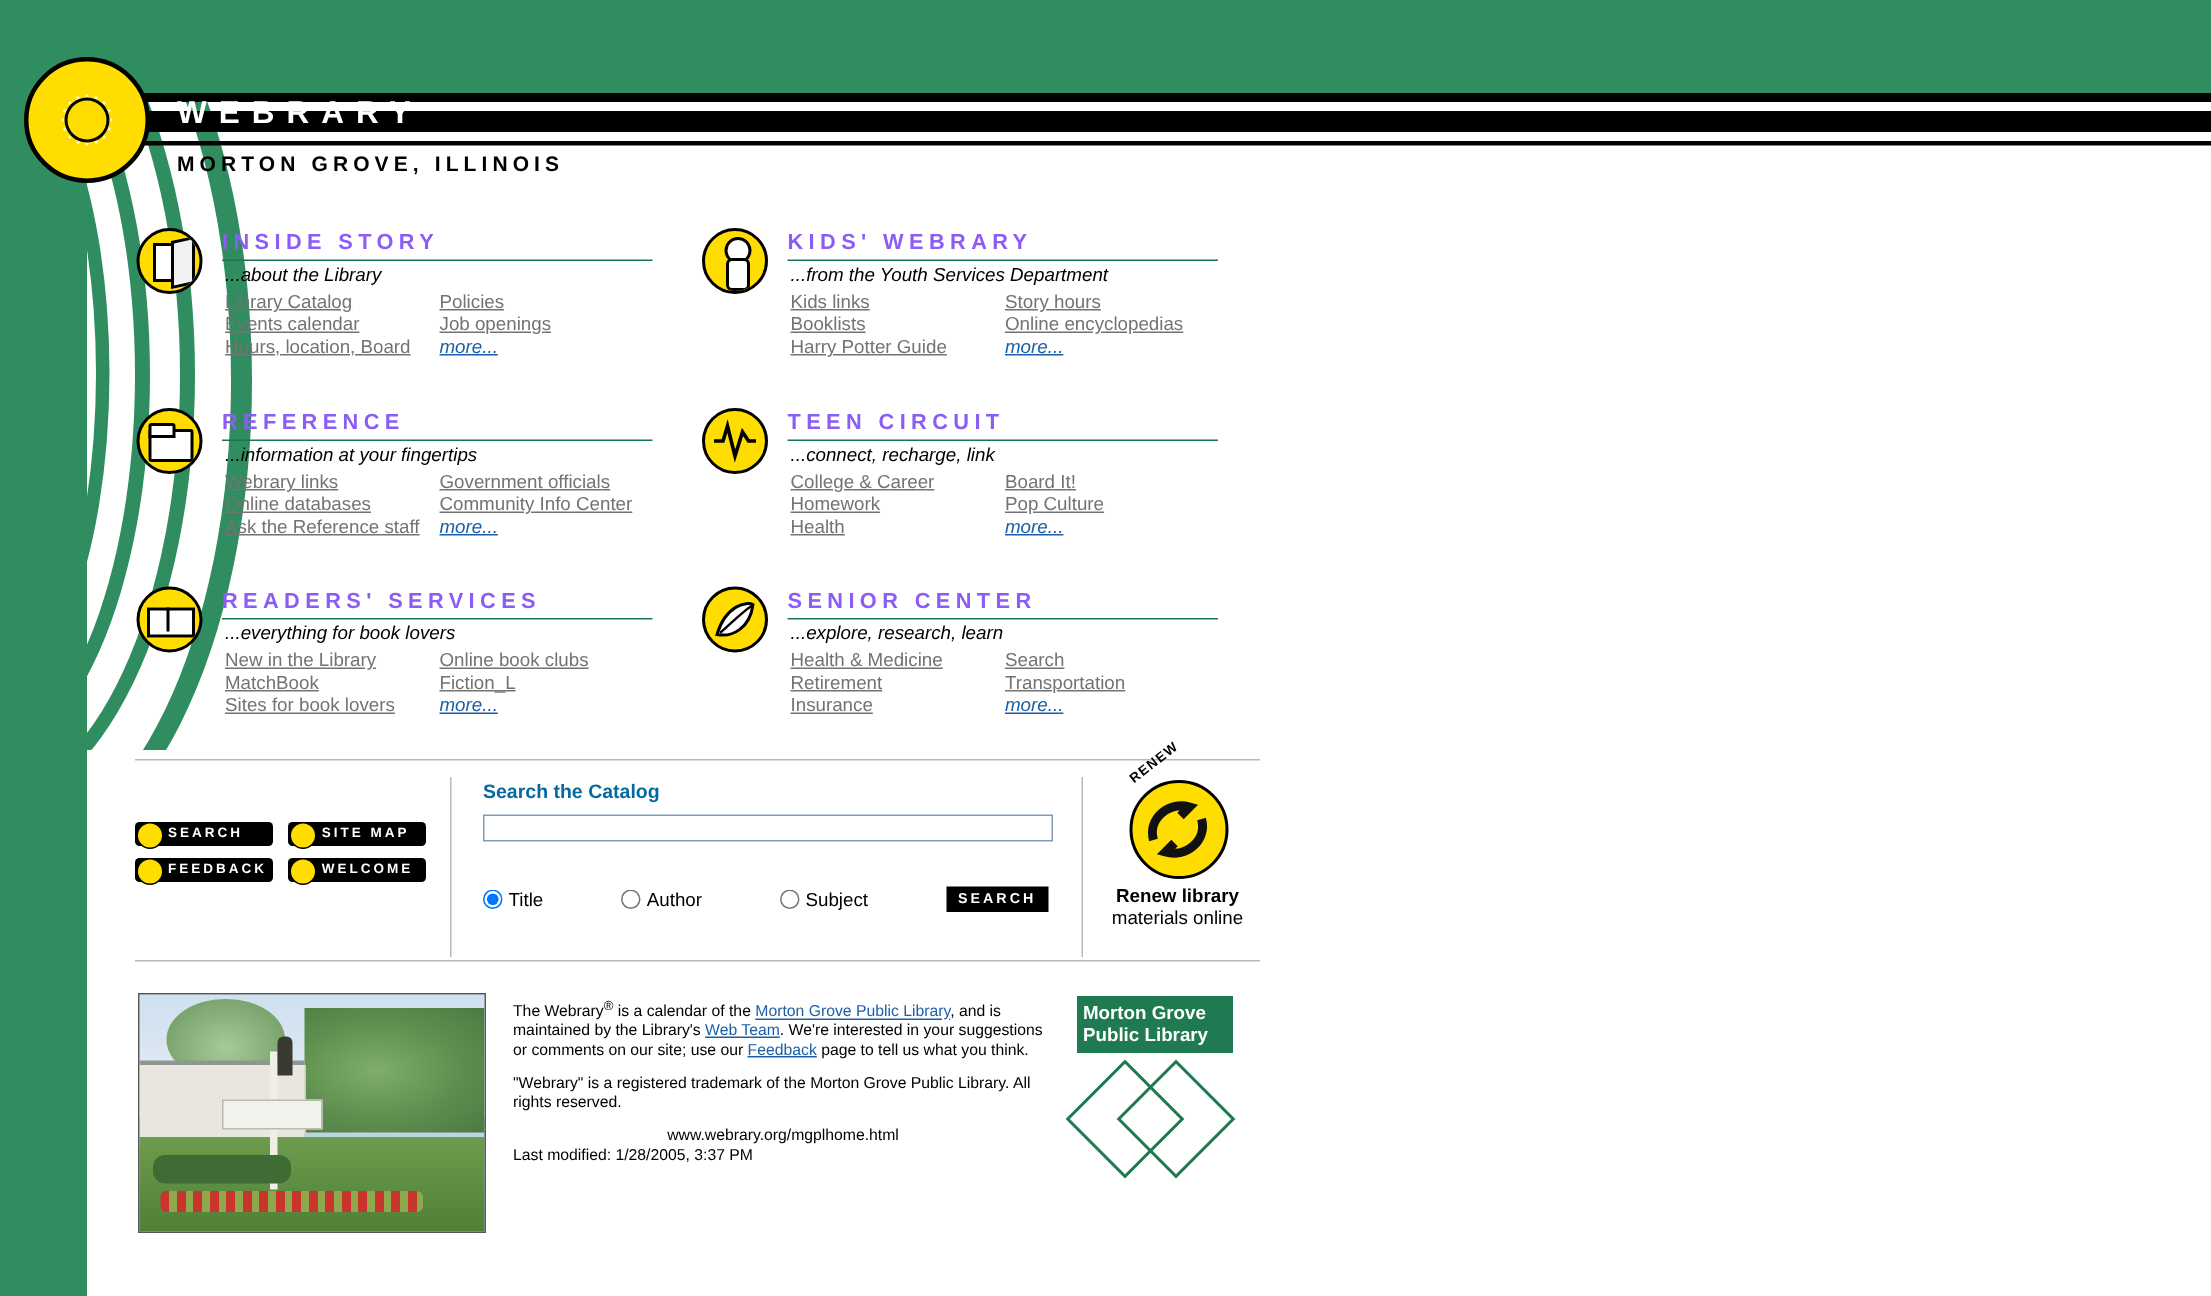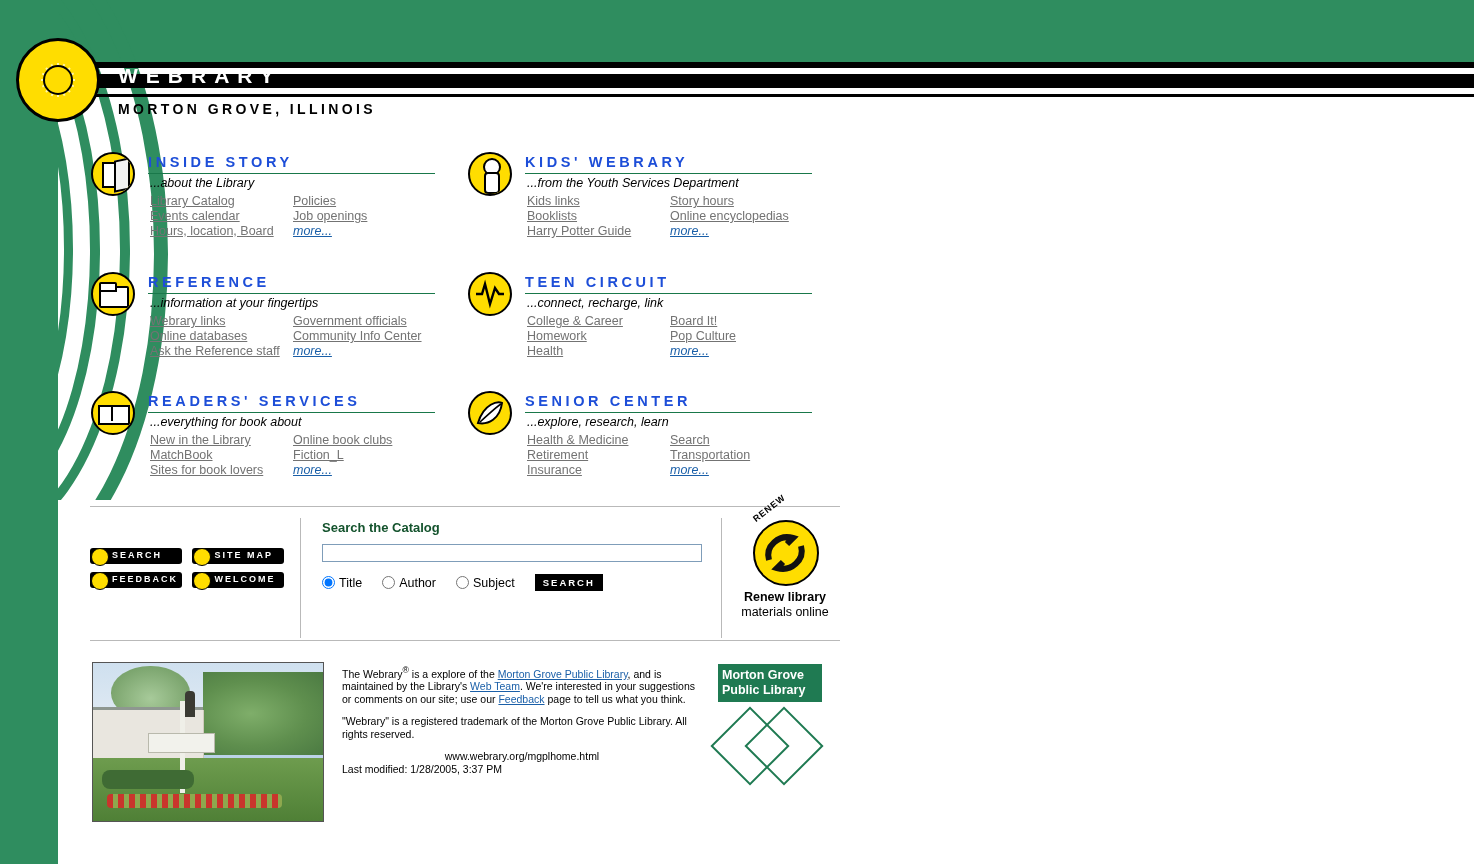--- a/index.html
+++ b/index.html
@@ -142,21 +142,21 @@
     background: #ffdd00;
     border: 2px solid #000;
     overflow: hidden;
   }
   .sec-head {
     position: absolute;
     left: 58px; top: 2px;
     width: 287px;
   }
   .sec-title {
-    color: #1d4ed8;
+    color: #8b5cf6;
     font-size: 14.5px;
     font-weight: bold;
     letter-spacing: 3.6px;
     white-space: nowrap;
   }
   .sec-rule {
     border-bottom: 1px solid #19784a;
     margin-top: 3px;
     width: 287px;
   }
@@ -240,36 +240,37 @@
 
   
   .search-block {
     position: absolute;
     left: 322px; top: 392px;
     width: 390px;
   }
   .search-title {
     font-size: 13px;
     font-weight: bold;
-    color: #14532d;
+    color: #0369a1;
     margin-bottom: 8px;
   }
   .search-input {
     width: 380px;
     height: 18px;
     border: 1px solid #7f9db9;
     font-size: 12px;
     padding: 1px 3px;
     box-sizing: border-box;
   }
   .radio-row {
-    margin-top: 12px;
+    margin-top: 30px;
     font-size: 12.5px;
     display: flex;
     align-items: center;
+    gap: 32px;
   }
   .radio-row label {
     margin-right: 20px;
     display: inline-flex;
     align-items: center;
     white-space: nowrap;
   }
   .radio-row input { margin: 0 4px 0 0; }
   .search-btn {
     background: #000;
@@ -570,21 +571,21 @@
         <div class="sec-icon">
           <div class="disc">
             <div style="position:absolute;left:5px;top:12px;width:28px;height:16px;background:#fff;border:2px solid #000;"></div>
             <div style="position:absolute;left:18px;top:12px;width:2px;height:16px;background:#000;"></div>
           </div>
         </div>
         <div class="sec-head">
           <div class="sec-title">READERS' SERVICES</div>
           <div class="sec-rule"></div>
         </div>
-        <div class="sec-desc">...everything for book about</div>
+        <div class="sec-desc">...everything for book lovers</div>
         <div class="sec-links">
           <table>
             <tbody>
                 <tr>
                   <td class="col1"><a class="link">New in the Library</a></td>
                 <td><a class="link">Online book clubs</a></td>
                 </tr>
             <tr>
                   <td class="col1"><a class="link">MatchBook</a></td>
                 <td><a class="link">Fiction_L</a></td>
@@ -704,21 +705,21 @@
       <div class="lawn"></div>
       <div class="post"></div>
       <div class="statue"></div>
       <div class="sign"></div>
       <div class="hedge"></div>
       <div class="flowers"></div>
     </div>
 
     <div class="foot-text">
       <p>
-        <span>The Webrary</span><sup>®</sup><span> is a explore of the </span><a>Morton Grove Public Library</a><span>, and is maintained by the Library's </span><a>Web Team</a><span>. We're interested in your suggestions or comments on our site; use our </span><a>Feedback</a><span> page to tell us what you think.</span>
+        <span>The Webrary</span><sup>®</sup><span> is a calendar of the </span><a>Morton Grove Public Library</a><span>, and is maintained by the Library's </span><a>Web Team</a><span>. We're interested in your suggestions or comments on our site; use our </span><a>Feedback</a><span> page to tell us what you think.</span>
       </p>
       <p>"Webrary" is a registered trademark of the Morton Grove Public Library. All rights reserved.</p>
       <p style="margin-bottom:0;text-align:center;">www.webrary.org/mgplhome.html</p>
       <p>Last modified: 1/28/2005, 3:37 PM</p>
     </div>
 
     <div class="mg-logo">
       <div class="lbl">
         <span>Morton Grove</span><br>
         <span>Public Library</span>

